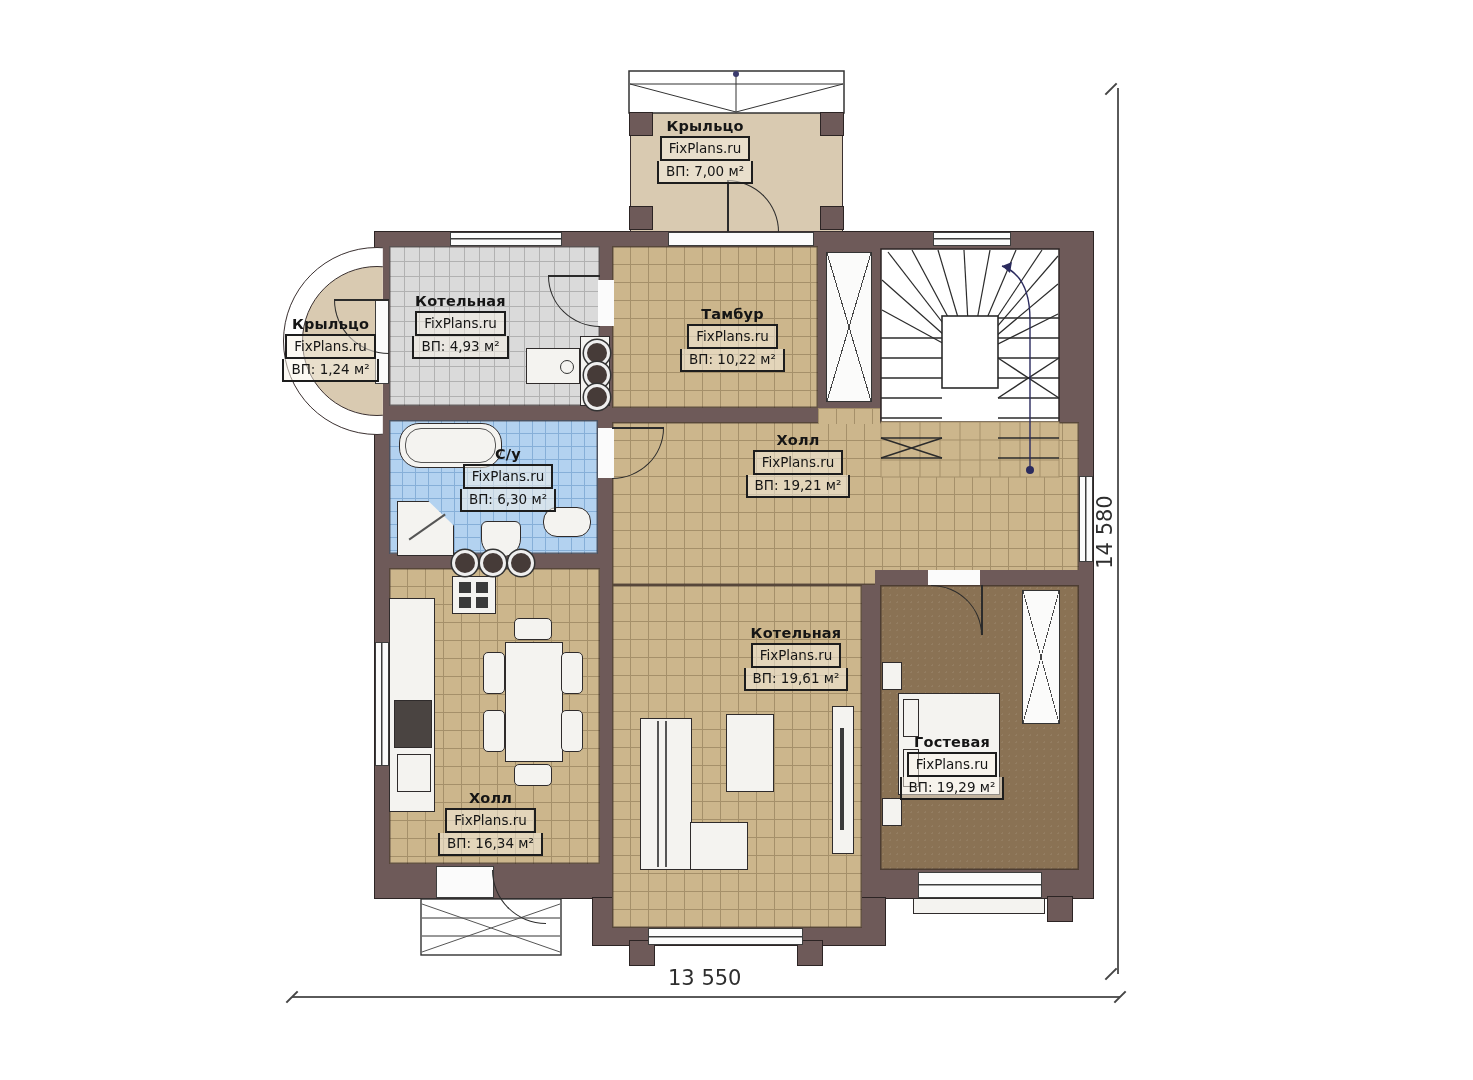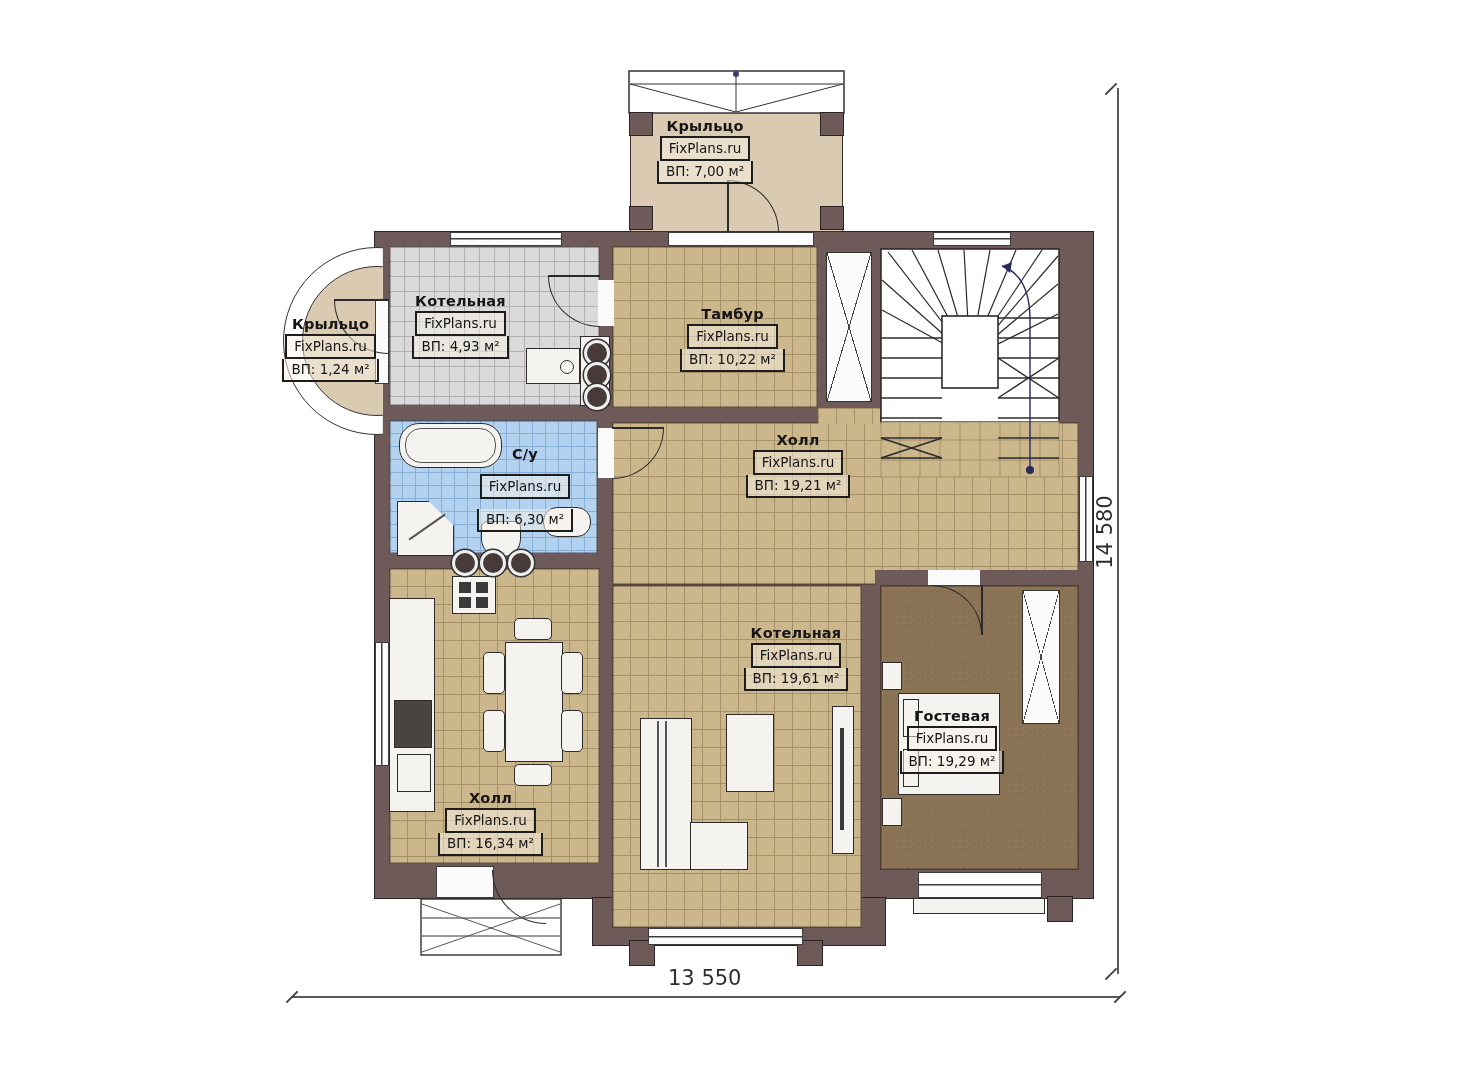--- a/index.html
+++ b/index.html
@@ -238,36 +238,36 @@
 <div class="rlabel" style="left:660px;top:306px;width:145px;">
   <div class="rname">Тамбур</div>
   <div class="rbox">FixPlans.ru</div>
   <div class="rbox area">ВП: 10,22 м²</div>
 </div>
 <div class="rlabel" style="left:728px;top:432px;width:140px;">
   <div class="rname">Холл</div>
   <div class="rbox">FixPlans.ru</div>
   <div class="rbox area">ВП: 19,21 м²</div>
 </div>
-<div class="rlabel" style="left:460px;top:446px;width:130px;gap:10px;">
+<div class="rlabel" style="left:443px;top:446px;width:130px;">
   <div class="rname">С/у</div>
   <div class="rbox">FixPlans.ru</div>
   <div class="rbox area">ВП: 6,30 м²</div>
 </div>
 <div class="rlabel" style="left:418px;top:790px;width:145px;">
   <div class="rname">Холл</div>
   <div class="rbox">FixPlans.ru</div>
   <div class="rbox area">ВП: 16,34 м²</div>
 </div>
 <div class="rlabel" style="left:722px;top:625px;width:148px;">
   <div class="rname">Котельная</div>
   <div class="rbox">FixPlans.ru</div>
   <div class="rbox area">ВП: 19,61 м²</div>
 </div>
-<div class="rlabel" style="left:878px;top:708px;width:148px;justify-content:flex-end;">
+<div class="rlabel" style="left:878px;top:734px;width:148px;justify-content:flex-end;">
   <div class="rname">Гостевая</div>
   <div class="rbox">FixPlans.ru</div>
   <div class="rbox area">ВП: 19,29 м²</div>
 </div>
 
 <div class="dimline" style="left:292px;top:996px;width:828px;height:1.6px;"></div>
 <div class="dimtick" style="left:291px;top:989px;transform:rotate(45deg);"></div>
 <div class="dimtick" style="left:1119px;top:989px;transform:rotate(45deg);"></div>
 <div class="dimtext" style="left:668px;top:966px;text-align:center;">13 550</div>
 

